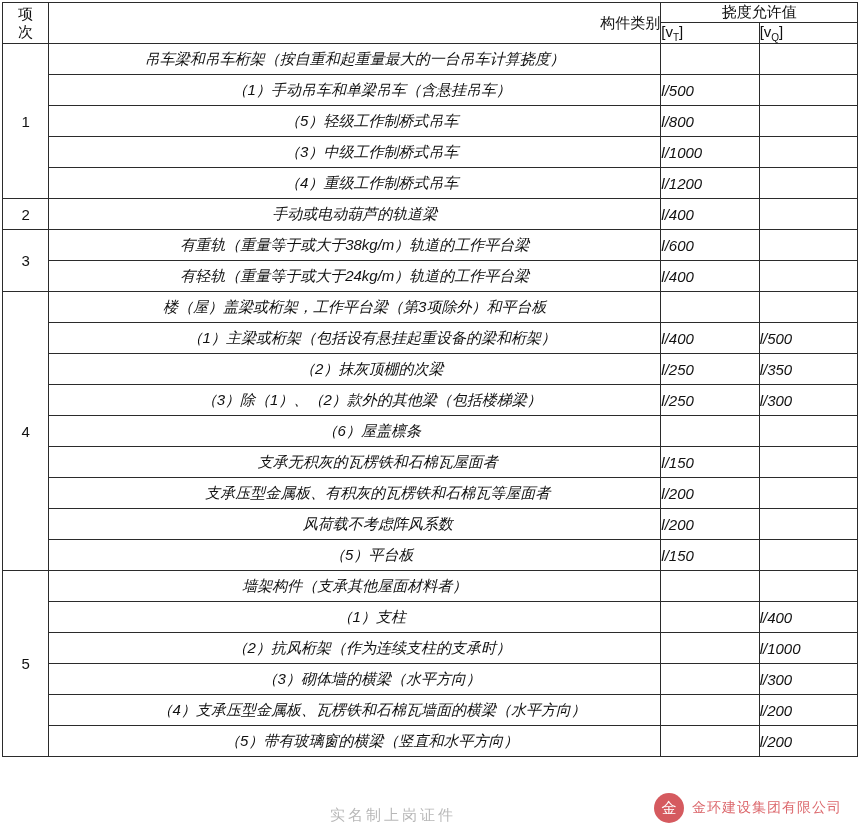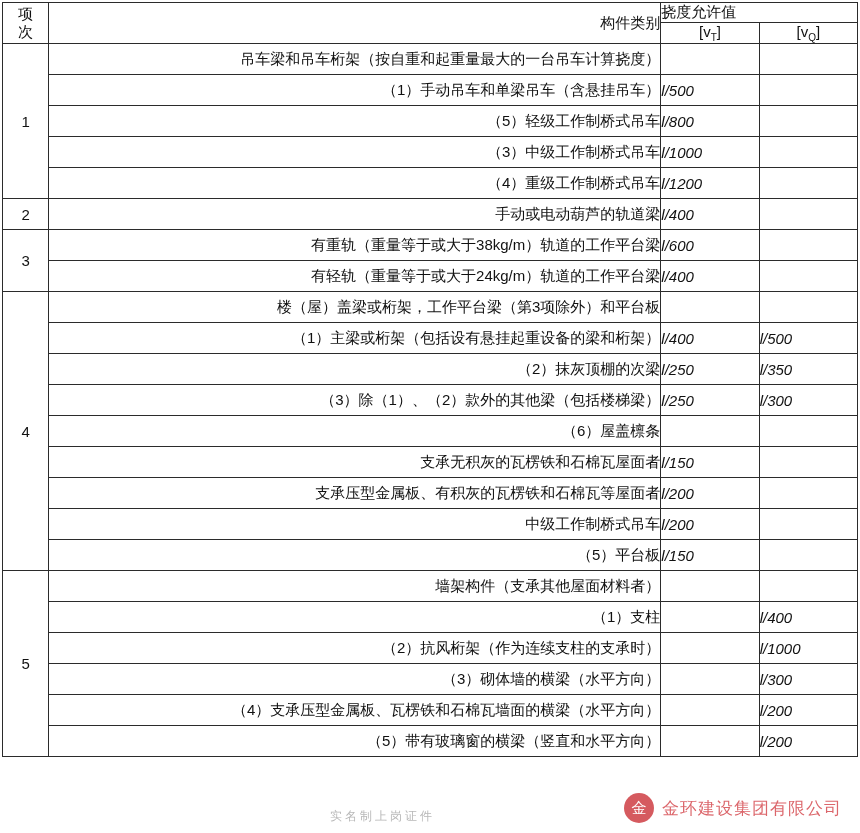--- a/index.html
+++ b/index.html
@@ -39,38 +39,39 @@
     padding: 6px 2px;
     font-size: 15px;
   }
   .hdr-idx {
     text-align: center;
     line-height: 1.2;
     font-size: 15px;
     padding: 4px 0;
   }
   .hdr-group {
+    text-align: center;
+    padding: 5px 0;
+    font-size: 15px;
+  }
+  .hdr-sub {
     text-align: left;
-    padding: 5px 0;
-    font-size: 15px;
-  }
-  .hdr-sub {
-    text-align: center;
     padding: 6px 0;
     font-size: 15px;
   }
   .idx-cell {
     text-align: center;
     font-size: 15px;
   }
   .desc-cell {
-    text-align: right;
+    text-align: center;
     padding: 6px 10px 6px 14px;
     font-size: 15px;
     line-height: 1.55;
+    font-style: italic;
   }
   .desc-cell.indent1 { padding-left: 34px; }
   .desc-cell.indent2 { padding-left: 46px; }
   .val-cell {
     font-size: 15px;
     font-style: italic;
   }
   .sub {
     font-size: 10px;
     vertical-align: sub;
@@ -92,29 +93,29 @@
     width: 30px;
     height: 30px;
     border-radius: 50%;
     background: #c8242a;
     color: #fff;
     font-size: 15px;
     line-height: 30px;
     text-align: center;
   }
   .wm-text {
-    font-size: 17px;
+    font-size: 14px;
     color: #d0343a;
     letter-spacing: 1px;
   }
   .wm-center {
     position: absolute;
     left: 330px;
     bottom: 8px;
-    font-size: 12px;
+    font-size: 15px;
     color: #b8b8b8;
     letter-spacing: 3px;
     pointer-events: none;
   }
 </style>
 </head>
 <body>
 
 <table class="deflection">
   <colgroup>
@@ -208,21 +209,21 @@
         <td class="desc-cell indent2">支承无积灰的瓦楞铁和石棉瓦屋面者</td>
         <td class="val-cell">l/150</td>
         <td class="val-cell"></td>
       </tr>
       <tr class="rowline">
         <td class="desc-cell indent2">支承压型金属板、有积灰的瓦楞铁和石棉瓦等屋面者</td>
         <td class="val-cell">l/200</td>
         <td class="val-cell"></td>
       </tr>
       <tr class="rowline">
-        <td class="desc-cell indent2">中级工作制桥式吊车</td>
+        <td class="desc-cell indent2">风荷载不考虑阵风系数</td>
         <td class="val-cell">l/200</td>
         <td class="val-cell"></td>
       </tr>
       <tr class="rowline">
         <td class="desc-cell indent1">（5）平台板</td>
         <td class="val-cell">l/150</td>
         <td class="val-cell"></td>
       </tr>
       <tr class="rowline">
         <td class="idx-cell" rowspan="6">5</td>

